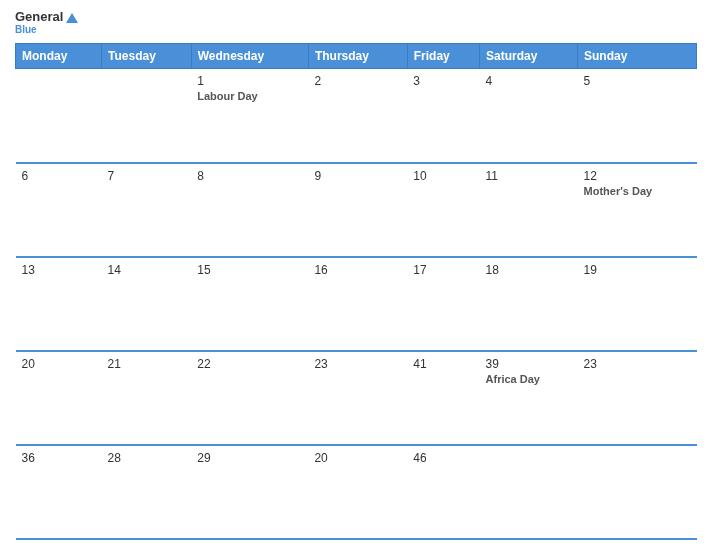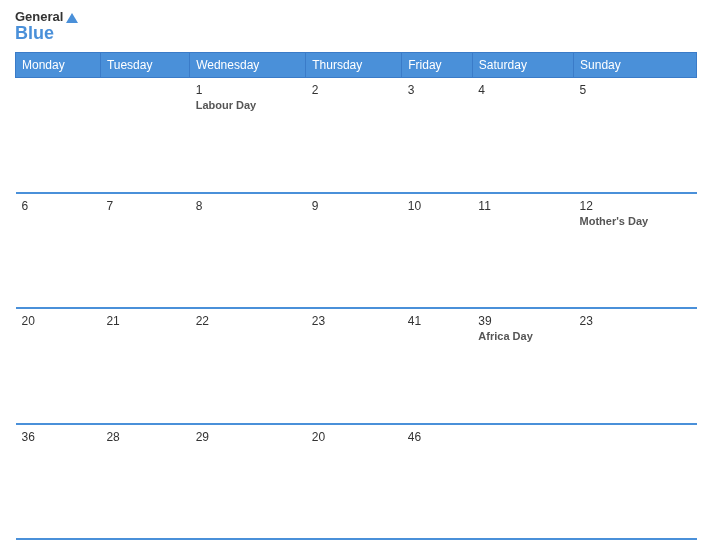--- a/index.html
+++ b/index.html
@@ -22,21 +22,21 @@
       align-items: center;
       justify-content: center;
       margin-bottom: 8px;
     }
     .logo-general {
       font-size: 13px;
       color: #333;
       font-weight: bold;
     }
     .logo-blue {
-      font-size: 18px;
+      font-size: 10px;
       color: #4a90d9;
       font-weight: bold;
     }
     .logo-triangle {
       display: inline-block;
       width: 0;
       height: 0;
       border-left: 6px solid transparent;
       border-right: 6px solid transparent;
       border-bottom: 10px solid #4a90d9;
@@ -58,21 +58,21 @@
     }
     .calendar-table {
       width: 100%;
       border-collapse: collapse;
       flex: 1;
     }
     .calendar-table thead tr th {
       background-color: #4a90d9;
       color: #fff;
       font-size: 12px;
-      font-weight: normal;
+      font-weight: bold;
       padding: 5px 6px;
       text-align: left;
       border: 1px solid #3a7bc8;
     }
     .calendar-table tbody tr {
       border-bottom: 2px solid #4a90d9;
     }
     .calendar-table tbody tr td {
       vertical-align: top;
       padding: 5px 6px;
@@ -171,20 +171,43 @@
           <td>
             <span class="day-number">11</span>
           </td>
           <td>
             <span class="day-number">12</span>
             <span class="holiday-name">Mother's Day</span>
           </td>
         </tr>
         <tr>
           <td>
+            <span class="day-number">13</span>
+          </td>
+          <td>
+            <span class="day-number">14</span>
+          </td>
+          <td>
+            <span class="day-number">15</span>
+          </td>
+          <td>
+            <span class="day-number">16</span>
+          </td>
+          <td>
+            <span class="day-number">17</span>
+          </td>
+          <td>
+            <span class="day-number">18</span>
+          </td>
+          <td>
+            <span class="day-number">19</span>
+          </td>
+        </tr>
+        <tr>
+          <td>
             <span class="day-number">20</span>
           </td>
           <td>
             <span class="day-number">21</span>
           </td>
           <td>
             <span class="day-number">22</span>
           </td>
           <td>
             <span class="day-number">23</span>

